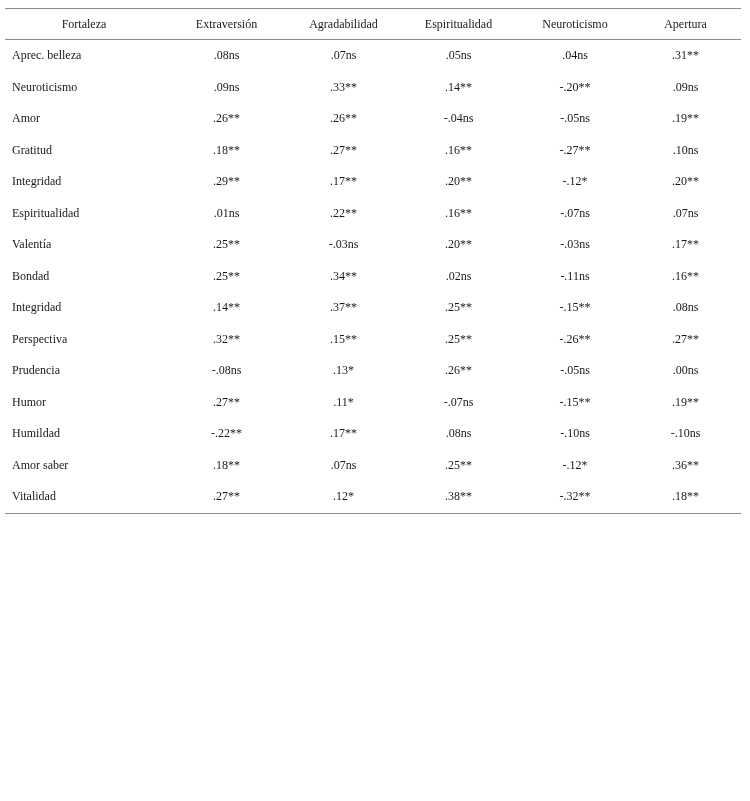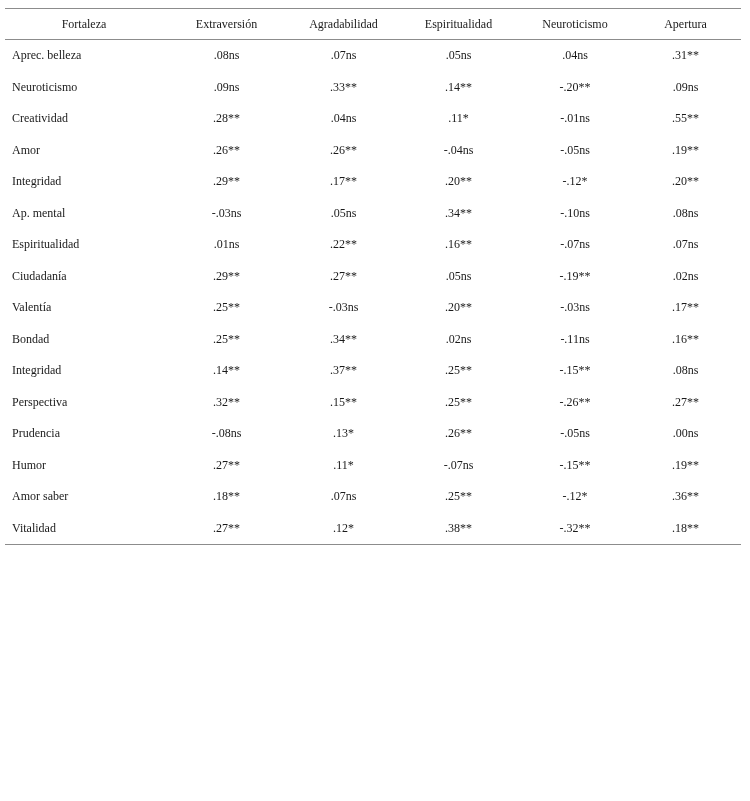--- a/index.html
+++ b/index.html
@@ -92,68 +92,52 @@
         </tr>
         <tr>
           <td class="name">Neuroticismo</td>
           <td>.09ns</td>
           <td>.33**</td>
           <td>.14**</td>
           <td>-.20**</td>
           <td>.09ns</td>
         </tr>
         <tr>
-          <td class="name">Creatividad</td>
-          <td>.28**</td>
-          <td>.04ns</td>
-          <td>.11*</td>
-          <td>-.01ns</td>
-          <td>.55**</td>
-        </tr>
-        <tr>
           <td class="name">Amor</td>
           <td>.26**</td>
           <td>.26**</td>
           <td>-.04ns</td>
           <td>-.05ns</td>
           <td>.19**</td>
         </tr>
         <tr>
+          <td class="name">Gratitud</td>
+          <td>.18**</td>
+          <td>.27**</td>
+          <td>.16**</td>
+          <td>-.27**</td>
+          <td>.10ns</td>
+        </tr>
+        <tr>
           <td class="name">Integridad</td>
           <td>.29**</td>
           <td>.17**</td>
           <td>.20**</td>
           <td>-.12*</td>
           <td>.20**</td>
         </tr>
         <tr>
-          <td class="name">Ap. mental</td>
-          <td>-.03ns</td>
-          <td>.05ns</td>
-          <td>.34**</td>
-          <td>-.10ns</td>
-          <td>.08ns</td>
-        </tr>
-        <tr>
           <td class="name">Espiritualidad</td>
           <td>.01ns</td>
           <td>.22**</td>
           <td>.16**</td>
           <td>-.07ns</td>
           <td>.07ns</td>
         </tr>
         <tr>
-          <td class="name">Ciudadanía</td>
-          <td>.29**</td>
-          <td>.27**</td>
-          <td>.05ns</td>
-          <td>-.19**</td>
-          <td>.02ns</td>
-        </tr>
-        <tr>
           <td class="name">Valentía</td>
           <td>.25**</td>
           <td>-.03ns</td>
           <td>.20**</td>
           <td>-.03ns</td>
           <td>.17**</td>
         </tr>
         <tr>
           <td class="name">Bondad</td>
           <td>.25**</td>
@@ -188,20 +172,28 @@
         </tr>
         <tr>
           <td class="name">Humor</td>
           <td>.27**</td>
           <td>.11*</td>
           <td>-.07ns</td>
           <td>-.15**</td>
           <td>.19**</td>
         </tr>
         <tr>
+          <td class="name">Humildad</td>
+          <td>-.22**</td>
+          <td>.17**</td>
+          <td>.08ns</td>
+          <td>-.10ns</td>
+          <td>-.10ns</td>
+        </tr>
+        <tr>
           <td class="name">Amor saber</td>
           <td>.18**</td>
           <td>.07ns</td>
           <td>.25**</td>
           <td>-.12*</td>
           <td>.36**</td>
         </tr>
         <tr>
           <td class="name">Vitalidad</td>
           <td>.27**</td>

